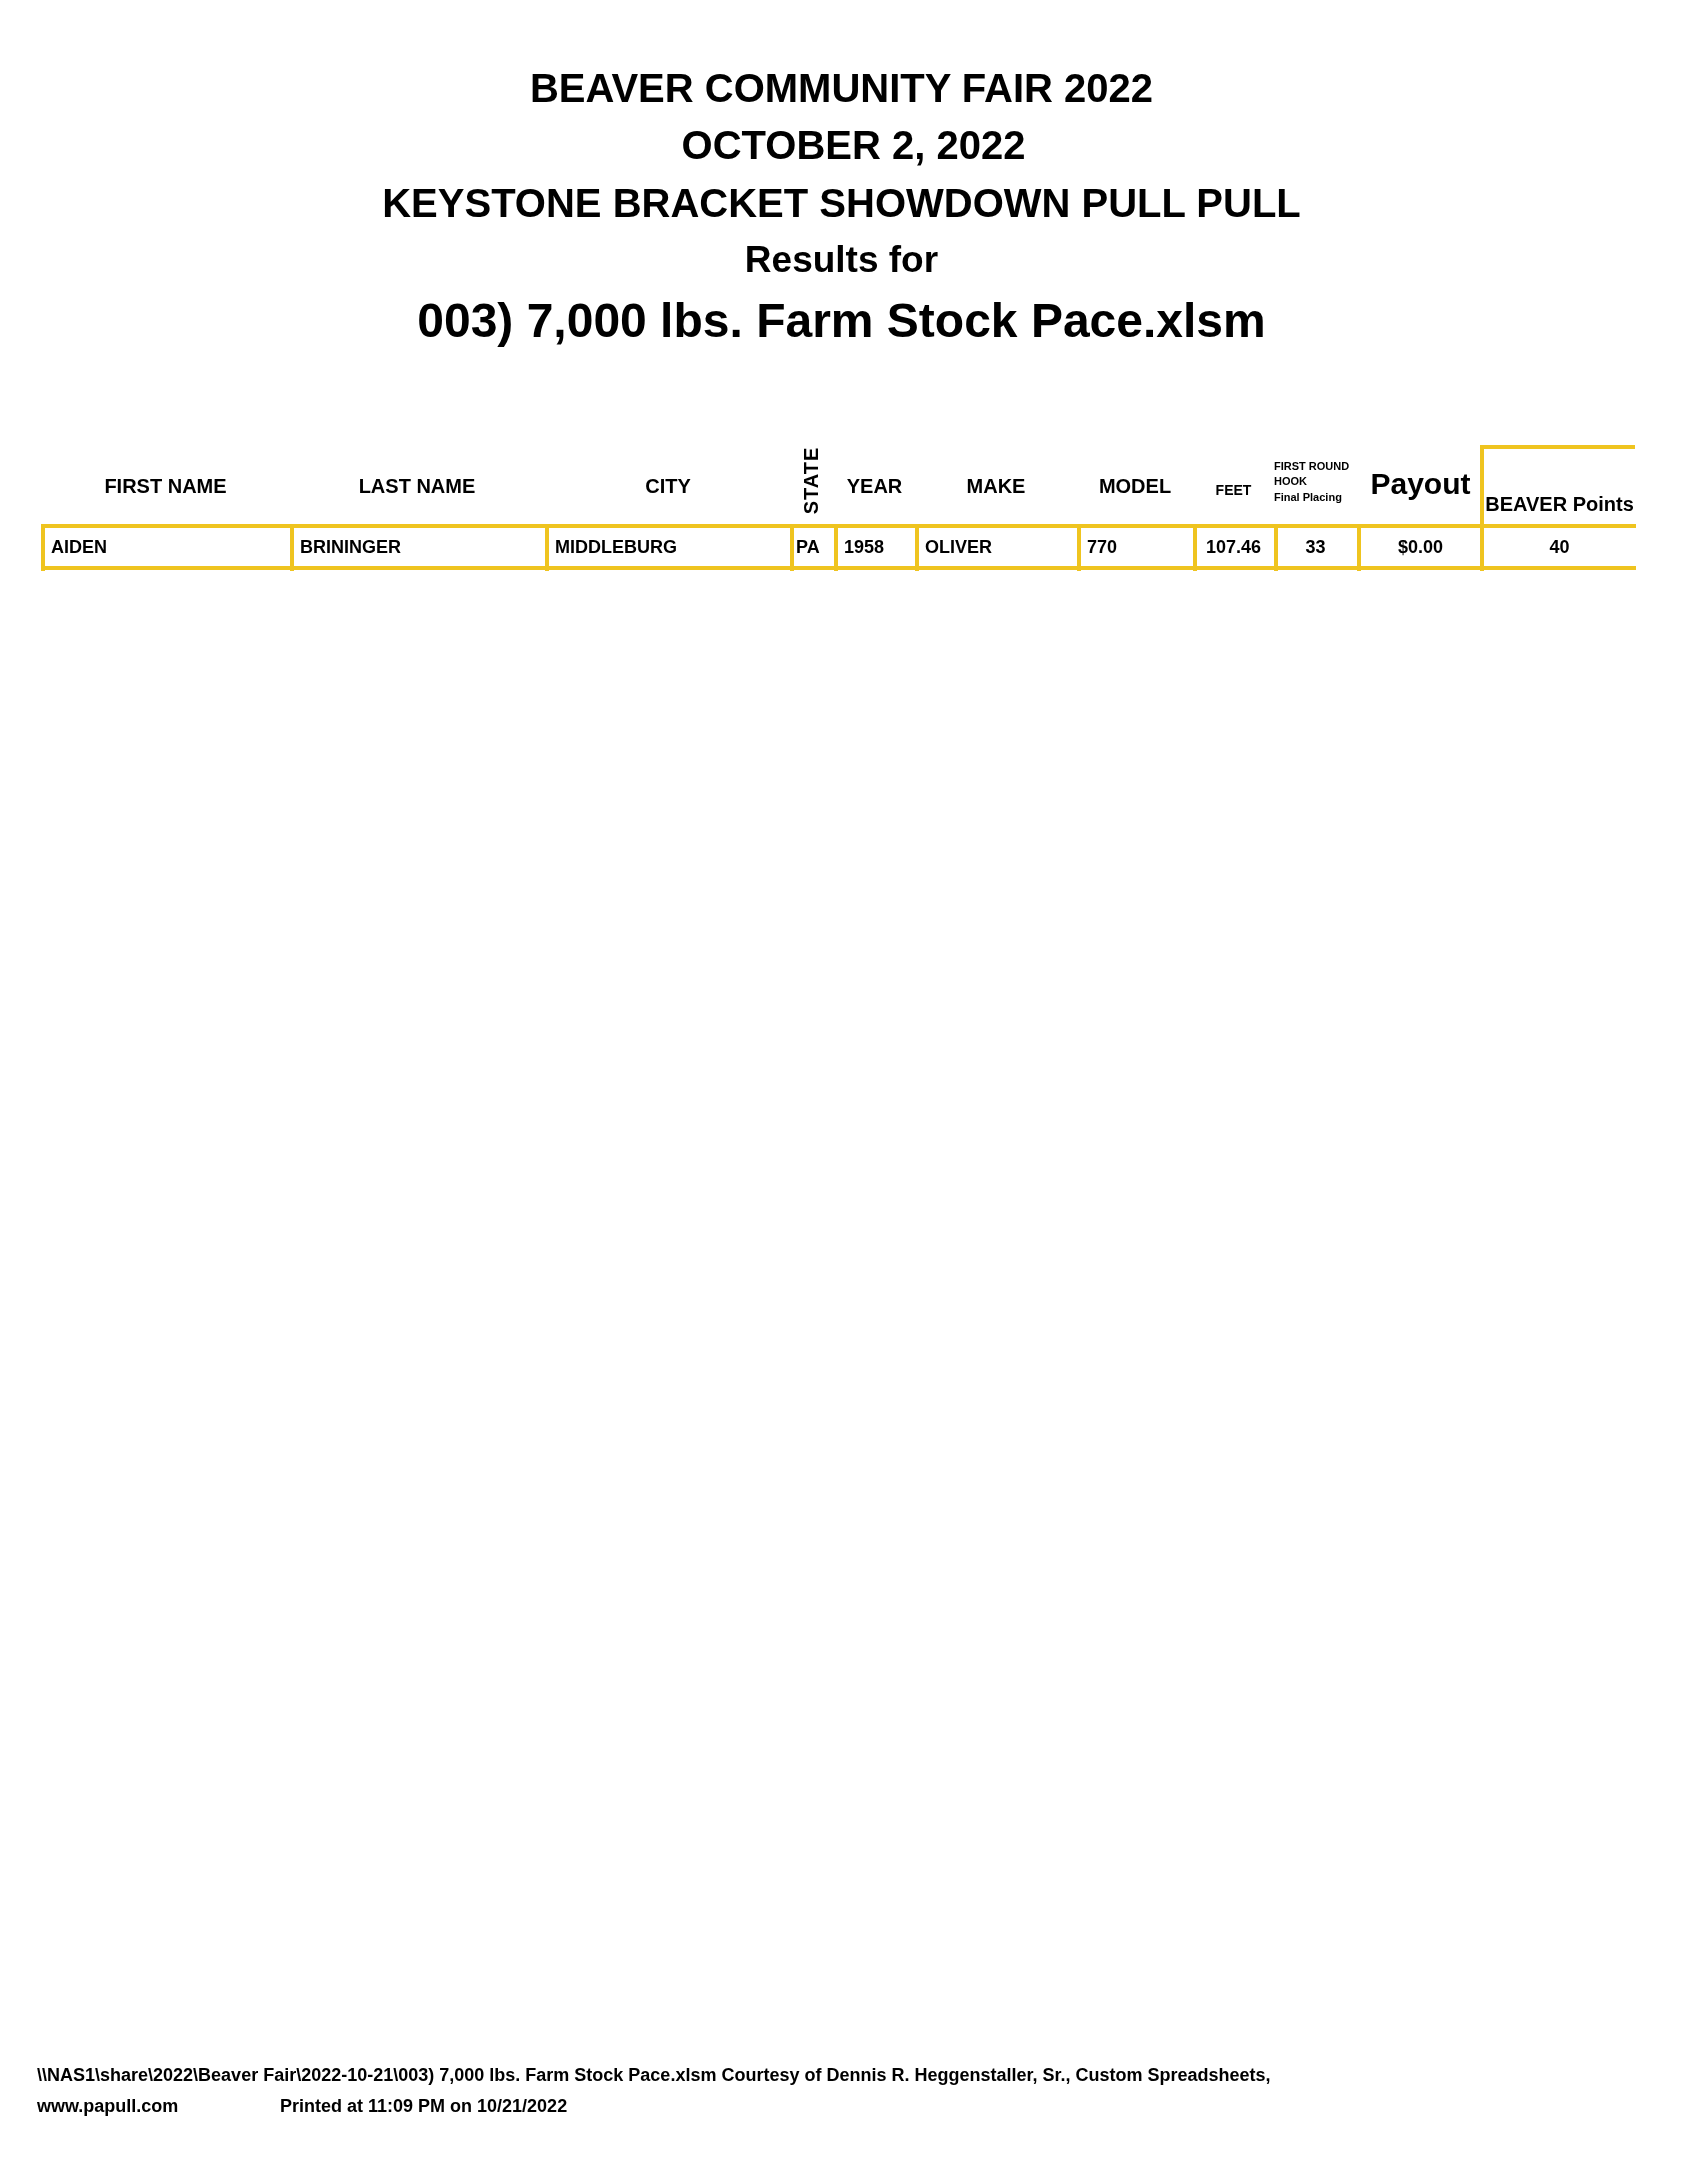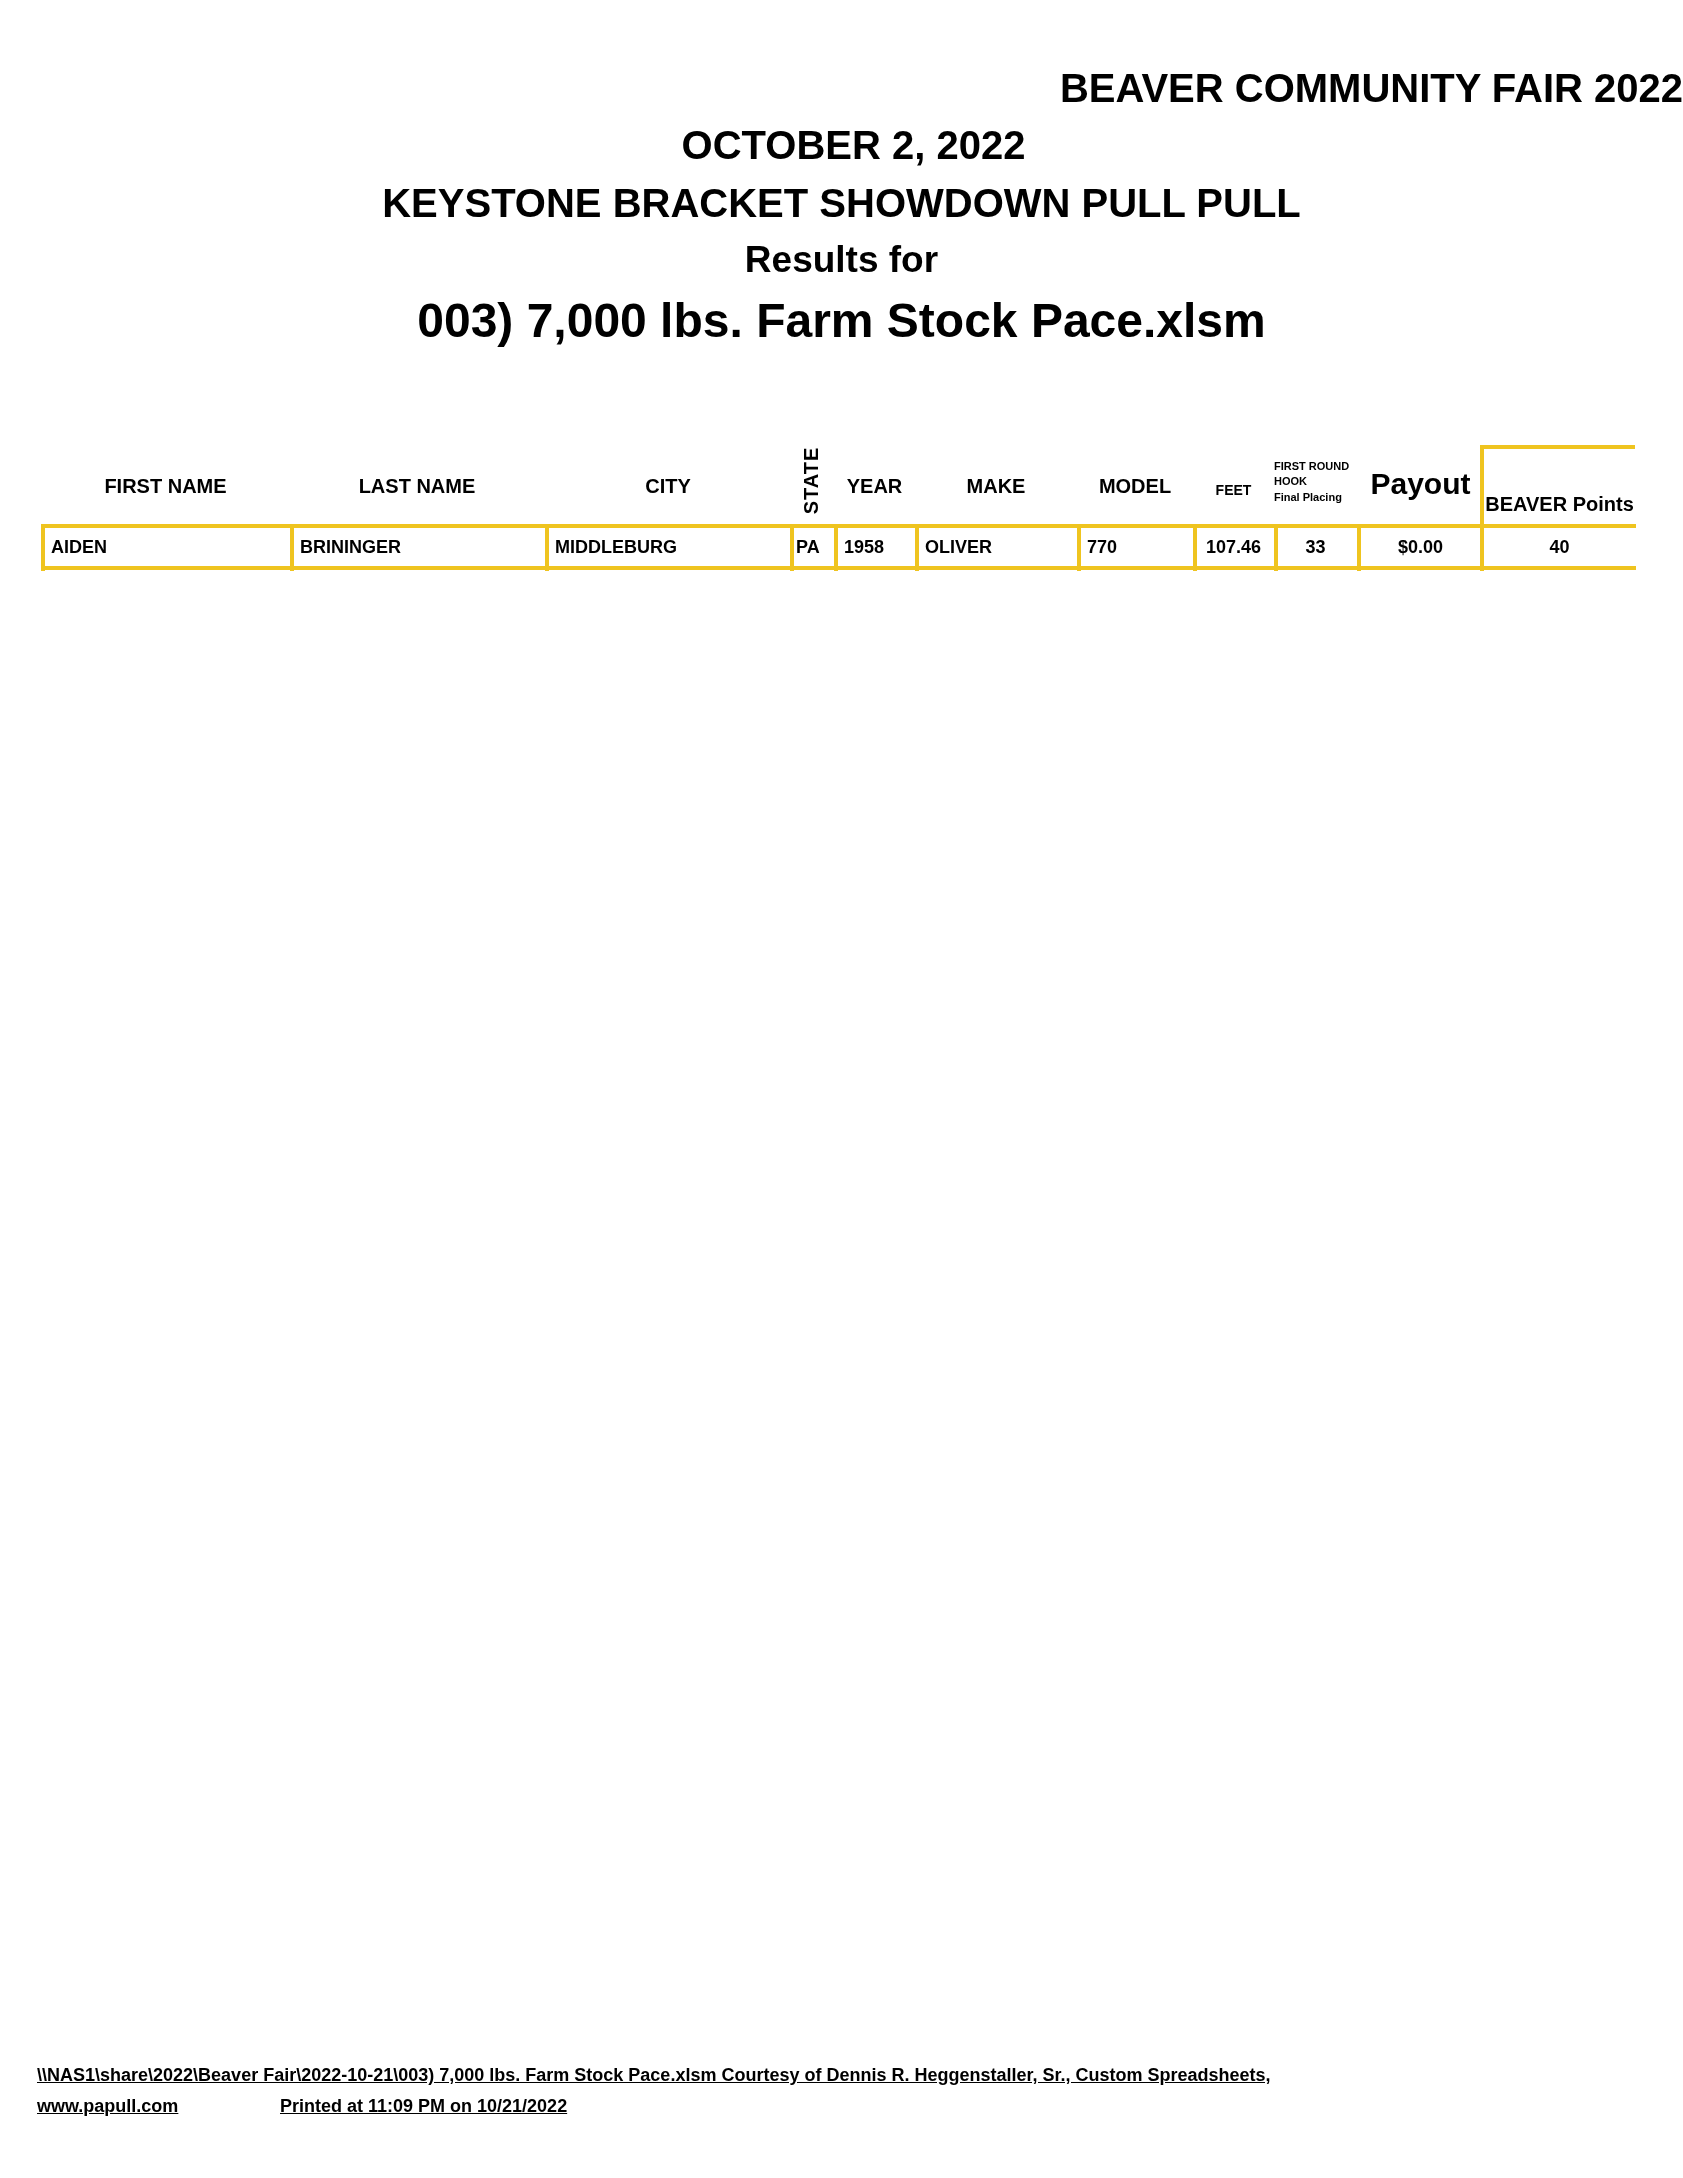--- a/index.html
+++ b/index.html
@@ -20,21 +20,21 @@
 
   
   .title-line {
     position: absolute;
     left: 0;
     right: 0;
     text-align: center;
     white-space: nowrap;
     line-height: 1;
   }
-  .t1 { top: 68px;  font-size: 40px; text-align: right; }
+  .t1 { top: 68px;  font-size: 40px; }
   .t2 { top: 125px; font-size: 40px; margin-left: 24px; }
   .t3 { top: 183px; font-size: 40px; }
   .t4 { top: 241px; font-size: 37px; }
   .t5 { top: 297px; font-size: 48px; }
 
   
   .c-first  { left: 41px;   width: 249px; }
   .c-last   { left: 290px;  width: 254px; }
   .c-city   { left: 545px;  width: 246px; }
   .c-state  { left: 790px;  width: 44px;  }
@@ -110,21 +110,20 @@
   }
   .cell.center { text-align: center; padding-left: 0; }
   .cell.tight  { padding-left: 6px; }
 
   
   .footer-text {
     position: absolute;
     font-size: 18px;
     line-height: 22px;
     white-space: nowrap;
-    text-decoration: underline;
   }
   .f1 { left: 37px;  top: 2064px; }
   .f2 { left: 37px;  top: 2095px; }
   .f3 { left: 280px; top: 2095px; }
 </style>
 </head>
 <body>
 
 <div class="page">
 

